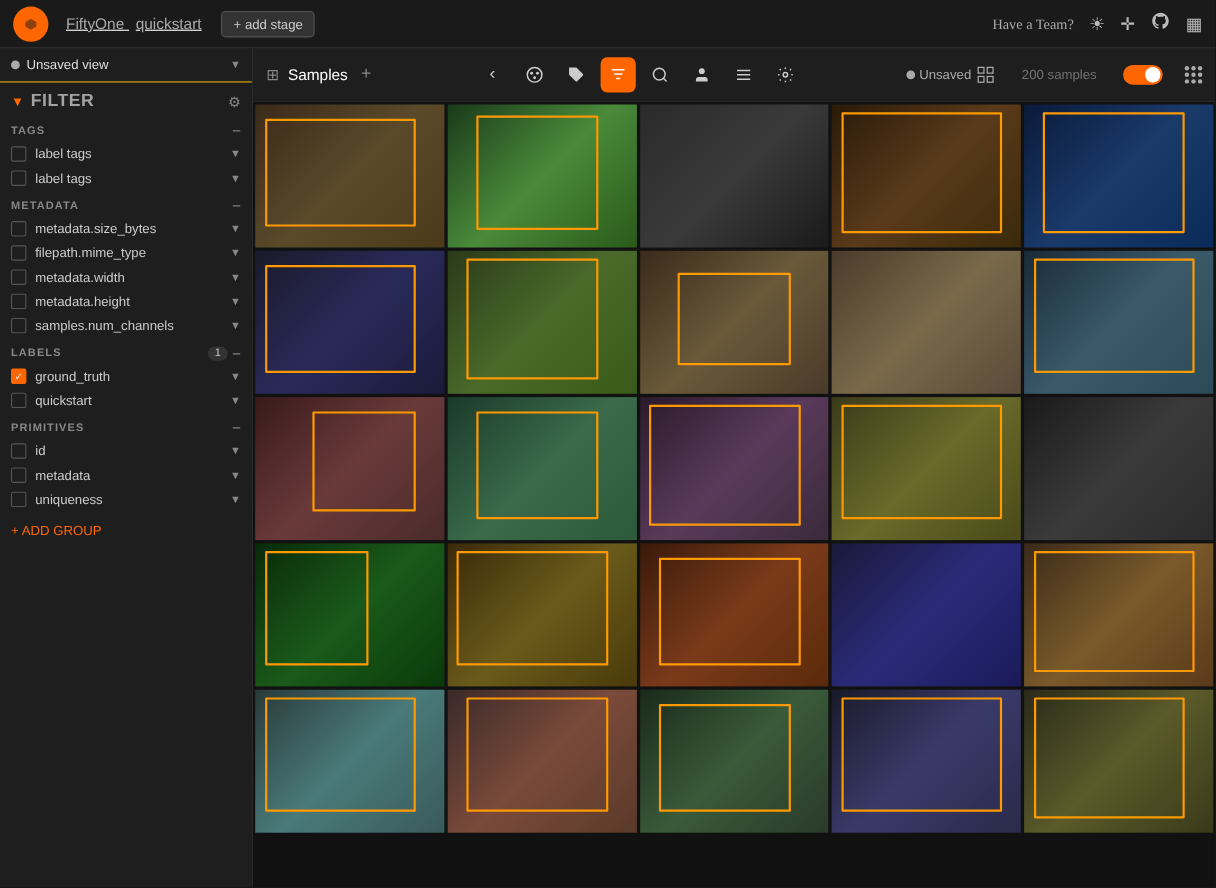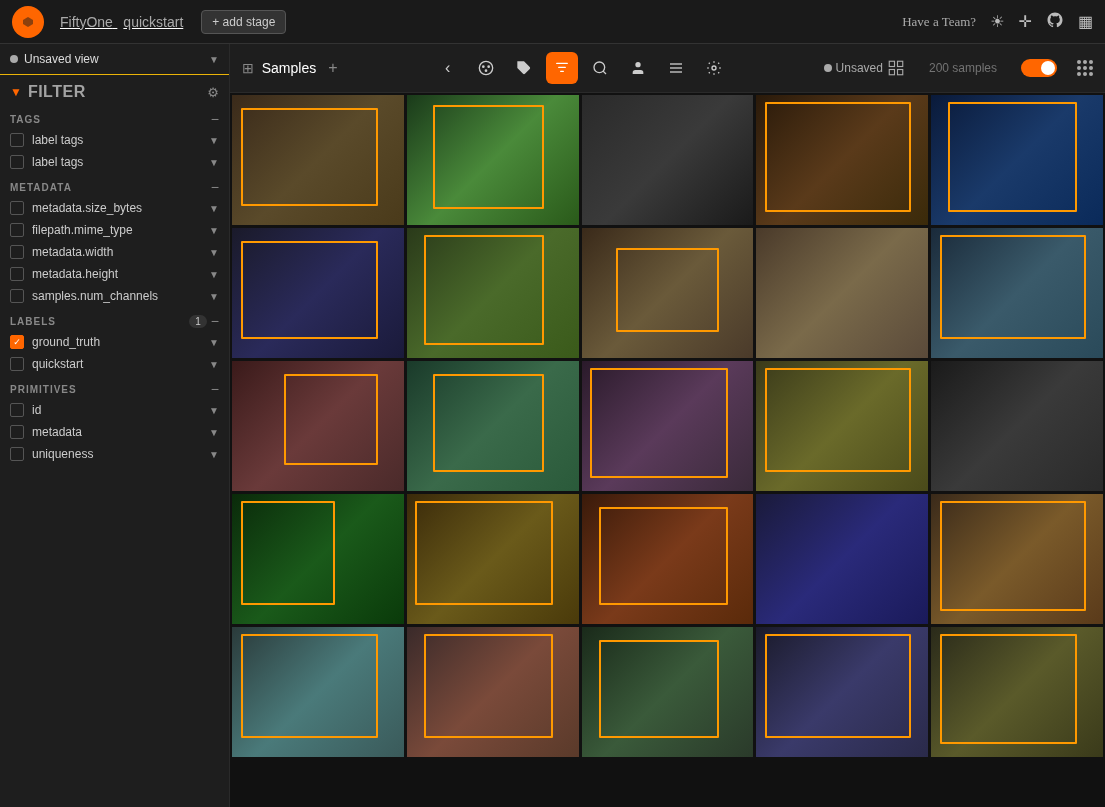--- a/index.html
+++ b/index.html
@@ -223,20 +223,21 @@
       <div class="sidebar-checkbox"></div>
       <span class="sidebar-item-label">metadata</span>
       <span class="sidebar-item-arrow">▼</span>
     </div>
     <div class="sidebar-item">
       <div class="sidebar-checkbox"></div>
       <span class="sidebar-item-label">uniqueness</span>
       <span class="sidebar-item-arrow">▼</span>
     </div>
 
+    <div class="add-group">+ ADD GROUP</div>
   </div>
 
   <div class="content">
 
     <div class="content-toolbar">
       <span style="color:#888;font-size:14px;margin-right:2px;">⊞</span>
       <div class="tab-samples">
         <span class="tab-name">Samples</span>
       </div>
       <span class="tab-plus">+</span>

